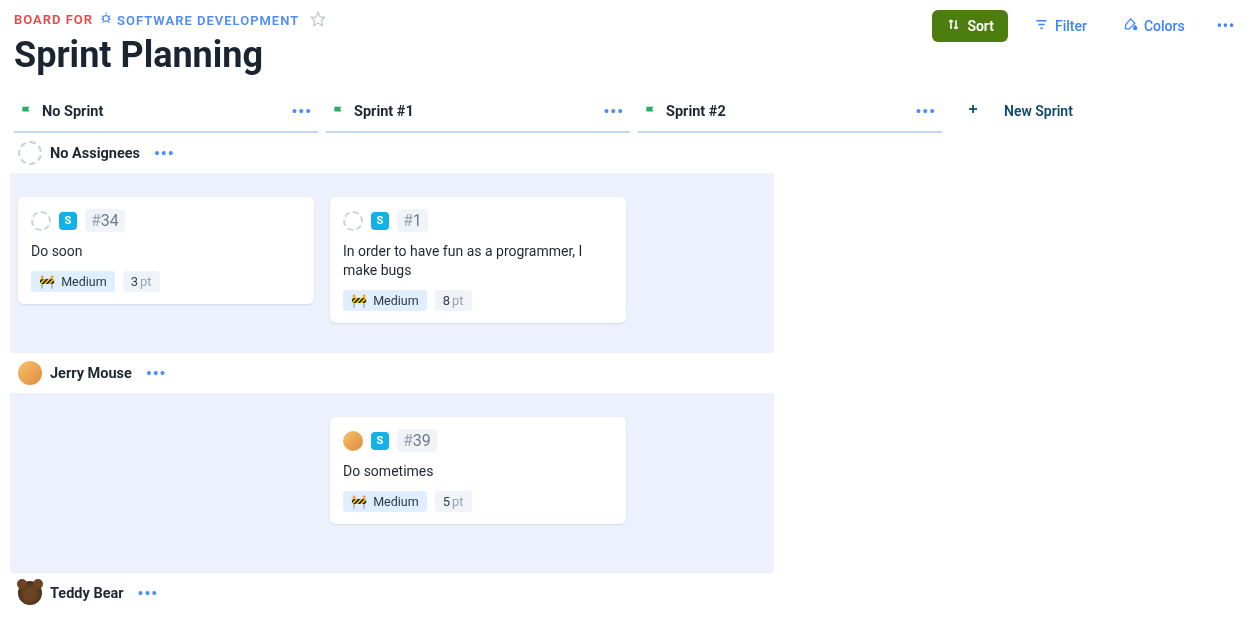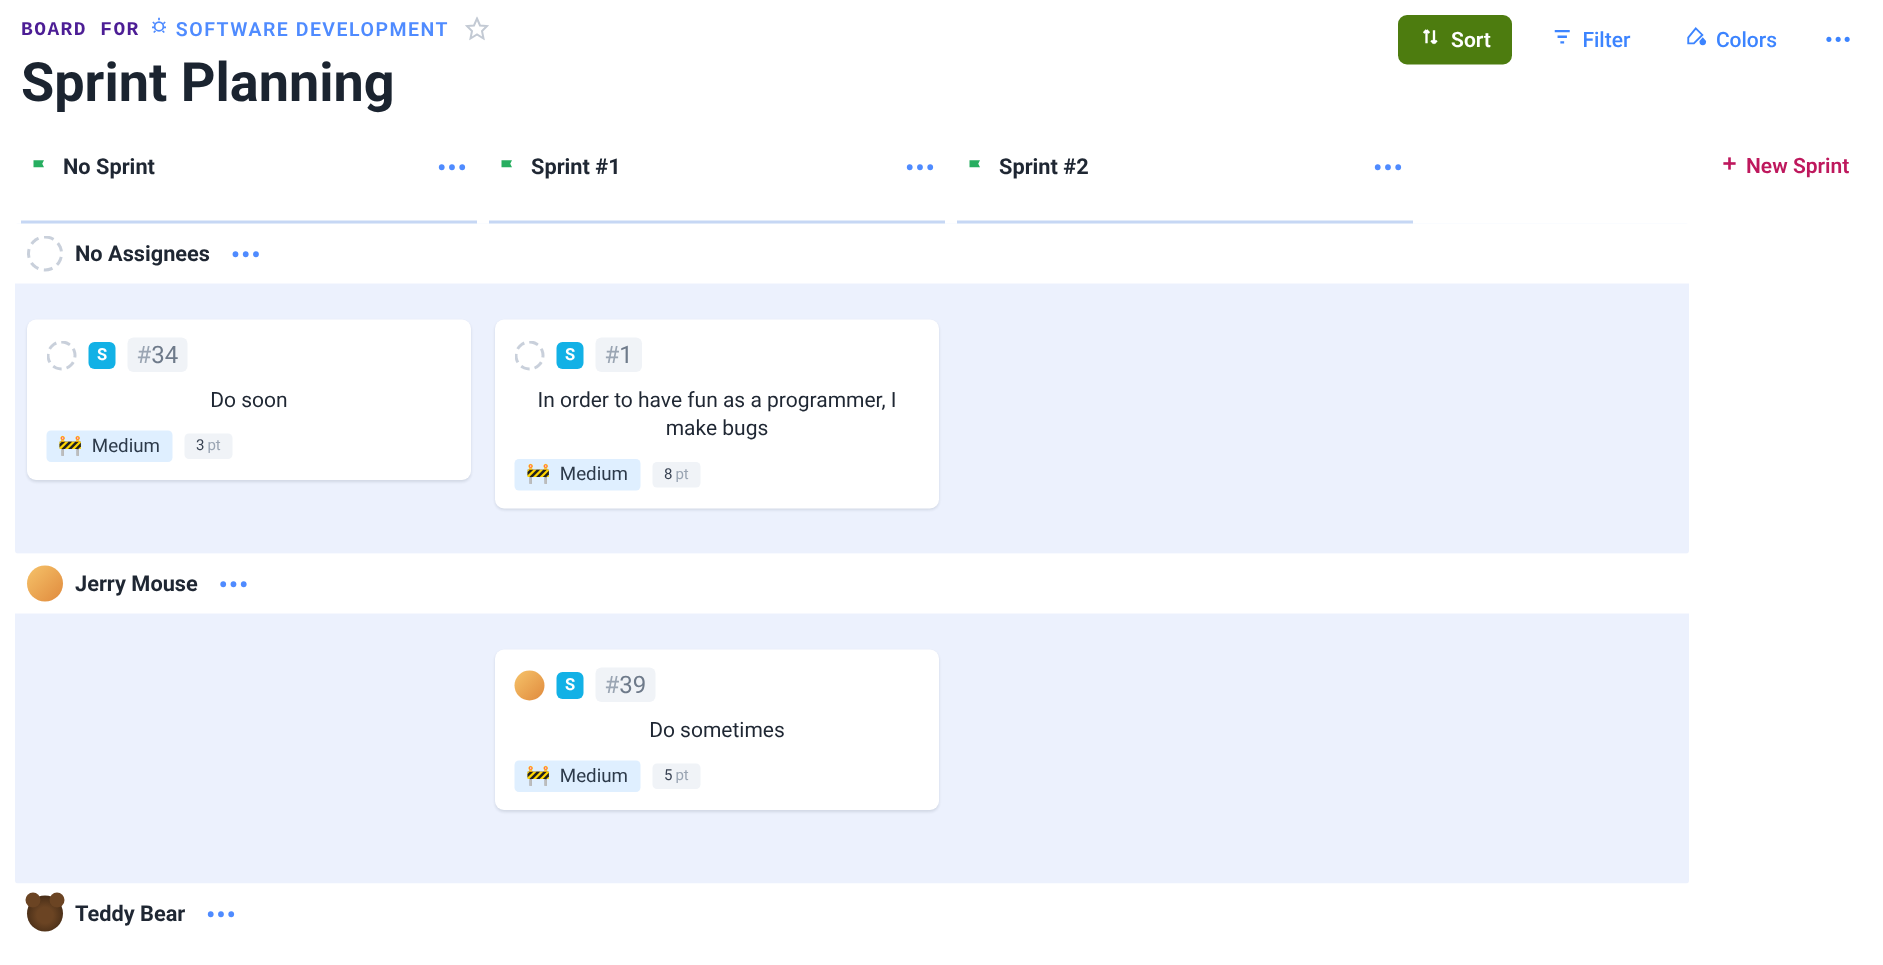--- a/index.html
+++ b/index.html
@@ -18,23 +18,22 @@
     position: relative;
   }
   .crumbs {
     display: flex;
     align-items: center;
     gap: 6px;
     font-size: 13px;
     letter-spacing: 1px;
   }
   .crumb-prefix {
-    color: #4c1d95;
+    color: #ef4444;
     font-weight: 600;
-    font-family: Liberation Mono, monospace;
   }
   .crumb-link {
     display: inline-flex;
     align-items: flex-end;
     gap: 4px;
     color: #4f8bff;
     font-weight: 600;
     cursor: pointer;
   }
   .crumb-link svg { width: 14px; height: 14px; }
@@ -89,21 +88,21 @@
   .board {
     display: flex;
     gap: 10px;
     padding: 6px 10px 10px 10px;
     align-items: flex-start;
   }
   .col-header {
     display: flex;
     align-items: center;
     gap: 8px;
-    padding: 8px 6px 26px 6px;
+    padding: 8px 6px 10px 6px;
     border-bottom: 2px solid #c6d7f4;
     margin-bottom: 0;
   }
   .col-header .flag {
     width: 14px; height: 14px;
     color: #27ae60;
     flex: 0 0 auto;
   }
   .col-title {
     font-weight: 700;
@@ -114,33 +113,32 @@
   .col-menu {
     color: #4f8bff;
     font-weight: 800;
     cursor: pointer;
     letter-spacing: 1px;
     font-size: 16px;
   }
   .new-sprint {
     display: inline-flex;
     align-items: center;
-    gap: 4px;
-    color: #be185d;
+    gap: 24px;
+    color: #0c4a6e;
     font-weight: 600;
     padding: 8px 10px;
     cursor: pointer;
     justify-content: center;
   }
   .new-sprint svg { width: 14px; height: 14px; }
 
   
   .swimlanes {
-    width: 1116px; 
-    text-align: center;
+    width: 764px; 
   }
   .lane {
     background: #ecf1fd;
     border-radius: 2px;
     margin-bottom: 0;
   }
   .lane + .lane { margin-top: 0; }
   .lane-header {
     display: flex;
     align-items: center;
@@ -258,21 +256,21 @@
     padding: 3px 8px;
     border-radius: 3px;
   }
   .priority-chip .pri-icon {
     font-size: 13px;
     line-height: 1;
   }
   .points-chip {
     background: #f0f3f7;
     color: #374151;
-    font-size: 10px;
+    font-size: 13px;
     padding: 3px 8px;
     border-radius: 3px;
   }
   .points-chip .unit { color: #9aa5b3; margin-left: 2px; }
 
   
   .col-headers-row {
     display: flex;
     width: 936px;
   }

